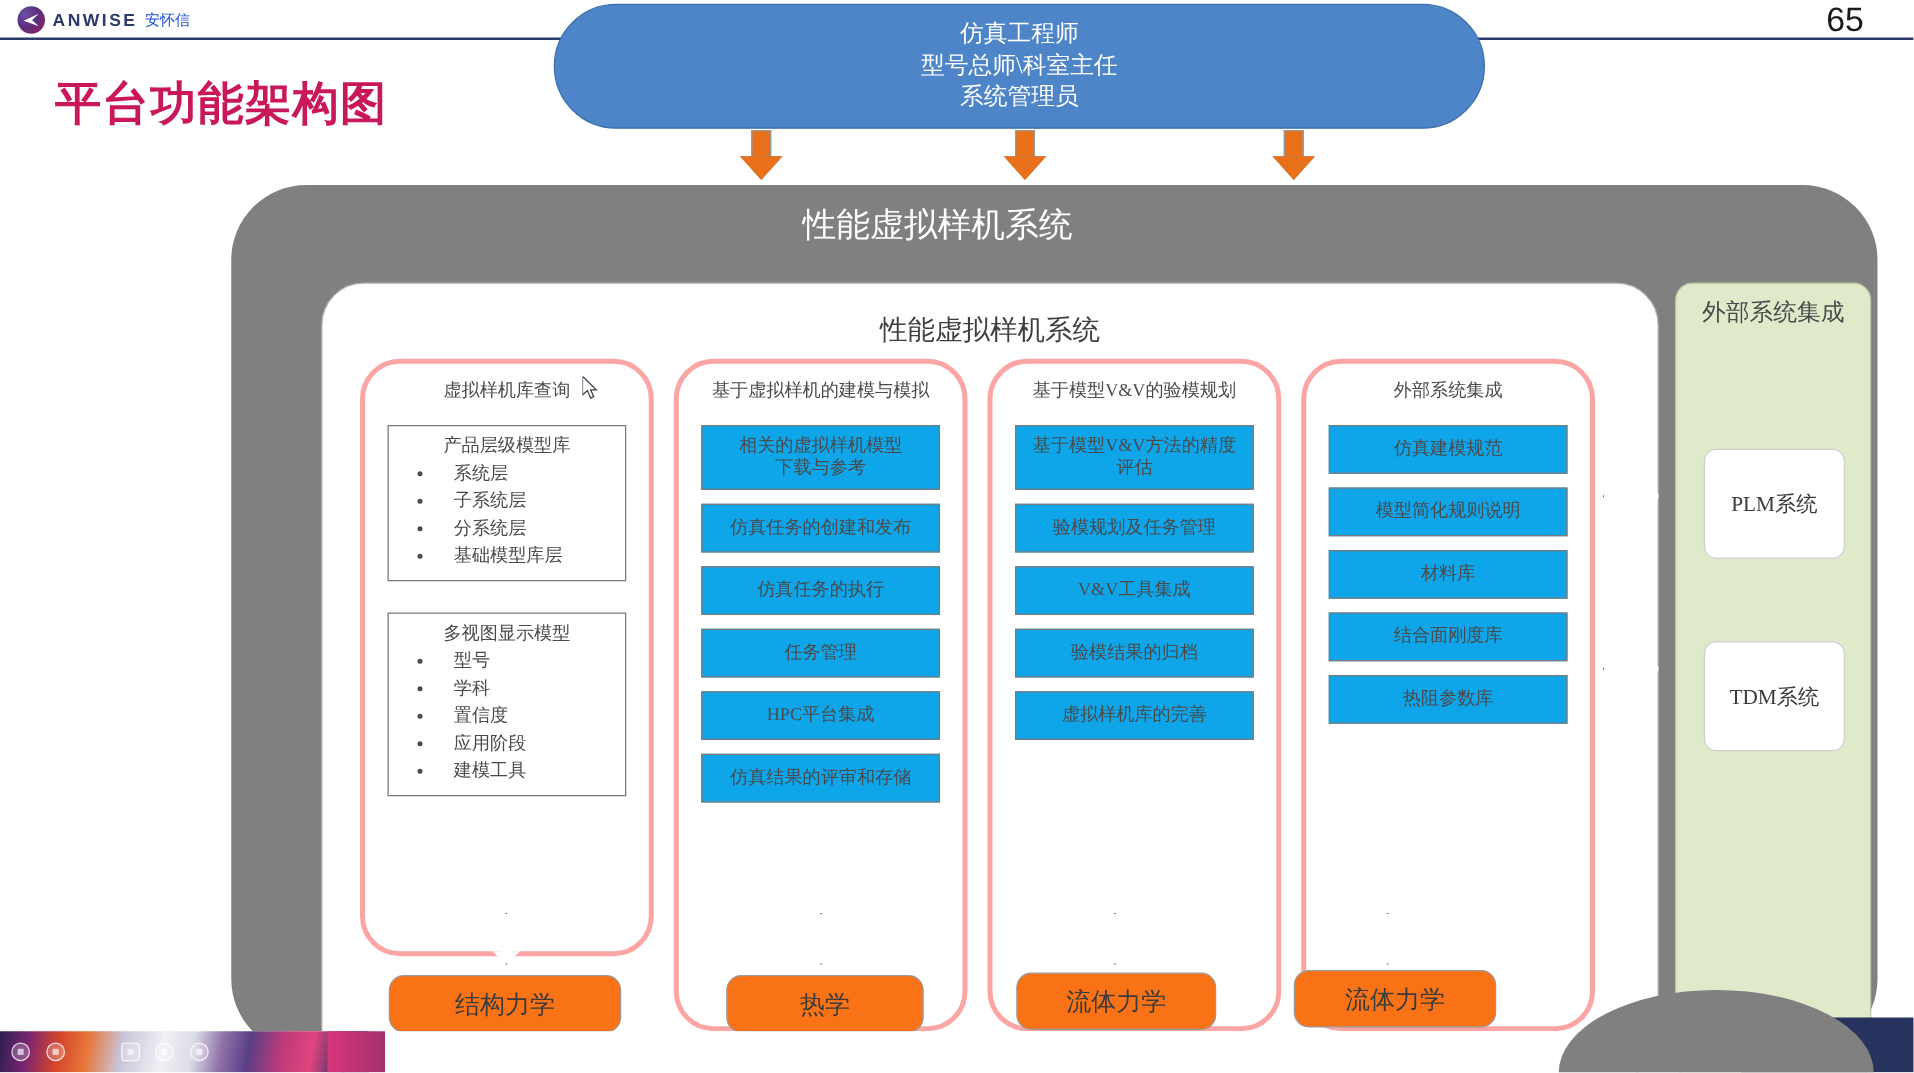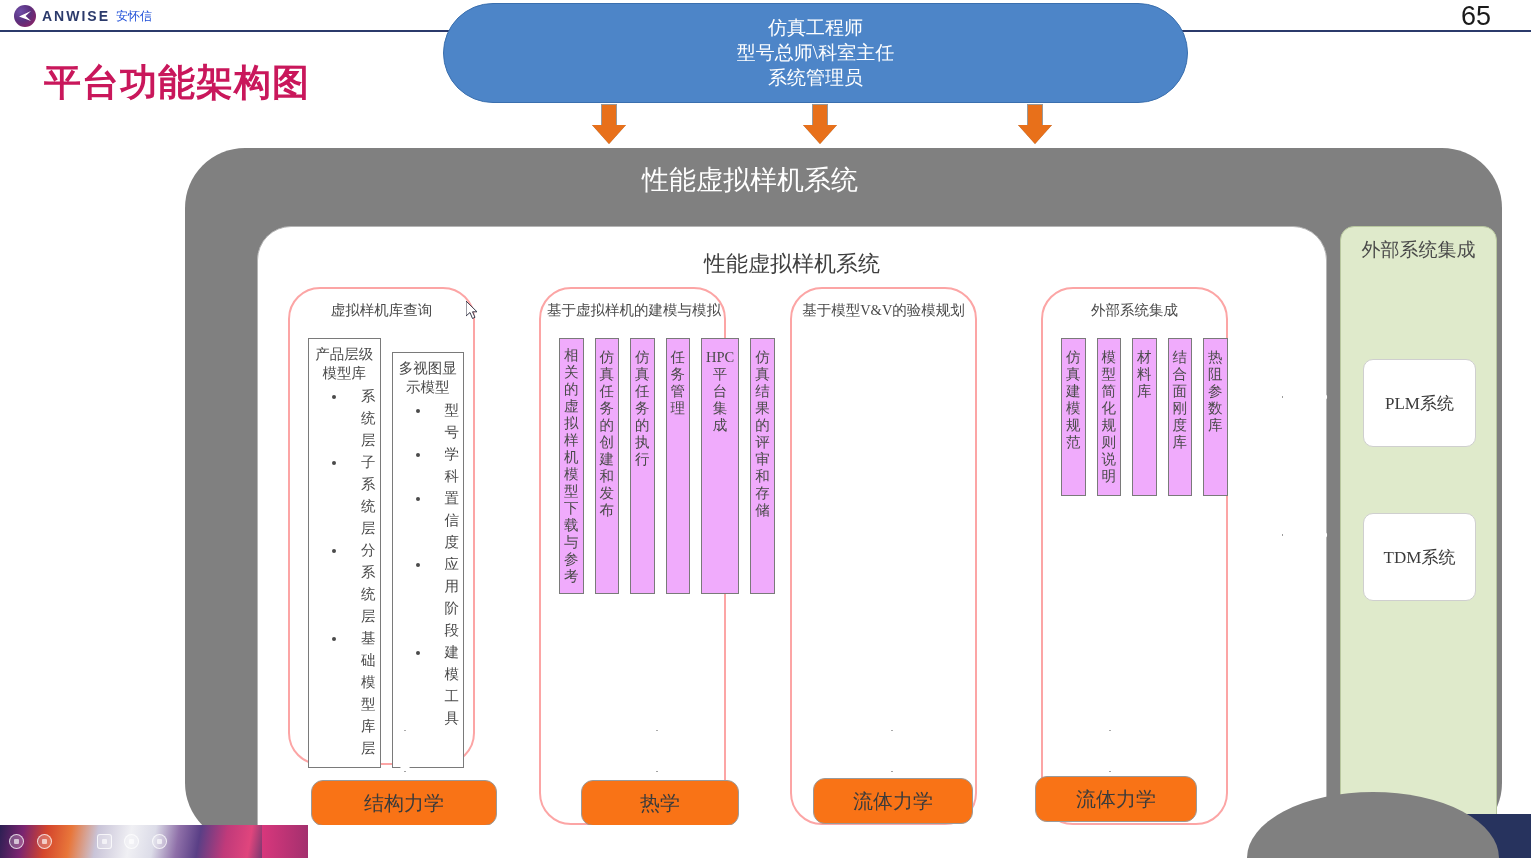--- a/index.html
+++ b/index.html
@@ -150,40 +150,41 @@
 
   
   .cols {
     position: absolute;
     left: 0; top: 60px;
     width: 100%; height: 575px;
   }
   .col {
     position: absolute;
     top: 0;
-    width: 187px;
-    border: 2px solid #fca5a5;
+    width: 235px;
+    border: 4px solid #fca5a5;
     border-radius: 32px;
     background: #ffffff;
   }
   .col-head {
     text-align: center;
     font-size: 14.5px;
     color: #4a4a4a;
     padding: 12px 6px 0 6px;
     white-space: nowrap;
   }
   .col-body {
     padding: 18px 18px 16px 18px;
     display: flex;
+    flex-direction: column;
     gap: 11px;
   }
   .item-box {
     border: 1px solid #7a7a7a;
-    background: #f0abfc;
+    background: #0ea5e9;
     font-size: 14.5px;
     color: #4a4a4a;
     text-align: center;
     padding: 10px 4px;
     line-height: 17px;
   }
   .item-box.tall { padding: 8px 4px; }
 
   
   .list-box {
@@ -426,20 +427,27 @@
             <div class="item-box">仿真任务的创建和发布</div>
             <div class="item-box">仿真任务的执行</div>
             <div class="item-box">任务管理</div>
             <div class="item-box">HPC平台集成</div>
             <div class="item-box">仿真结果的评审和存储</div>
           </div>
         </div>
 
         <div class="col" style="left:532px; height:538px;">
           <div class="col-head">基于模型V&amp;V的验模规划</div>
+          <div class="col-body">
+            <div class="item-box tall">基于模型V&amp;V方法的精度<br>评估</div>
+            <div class="item-box">验模规划及任务管理</div>
+            <div class="item-box">V&amp;V工具集成</div>
+            <div class="item-box">验模结果的归档</div>
+            <div class="item-box">虚拟样机库的完善</div>
+          </div>
         </div>
 
         <div class="col" style="left:783px; height:538px;">
           <div class="col-head">外部系统集成</div>
           <div class="col-body">
             <div class="item-box">仿真建模规范</div>
             <div class="item-box">模型简化规则说明</div>
             <div class="item-box">材料库</div>
             <div class="item-box">结合面刚度库</div>
             <div class="item-box">热阻参数库</div>

